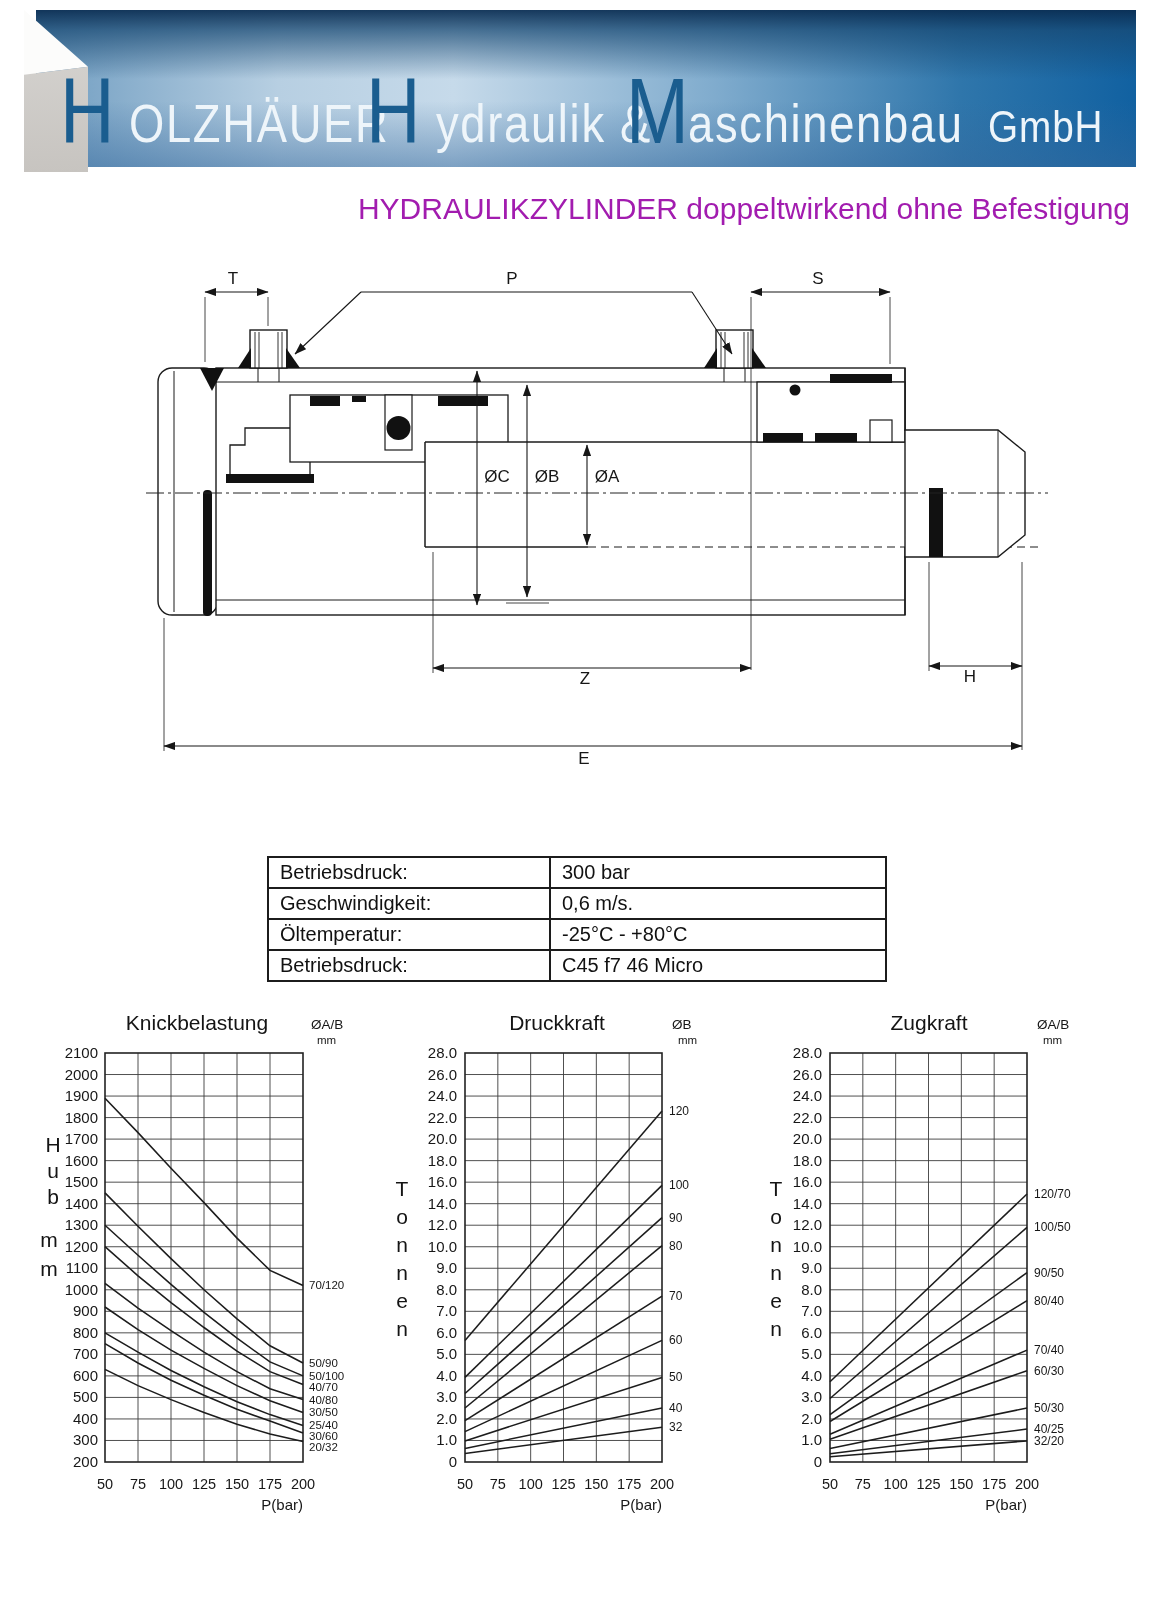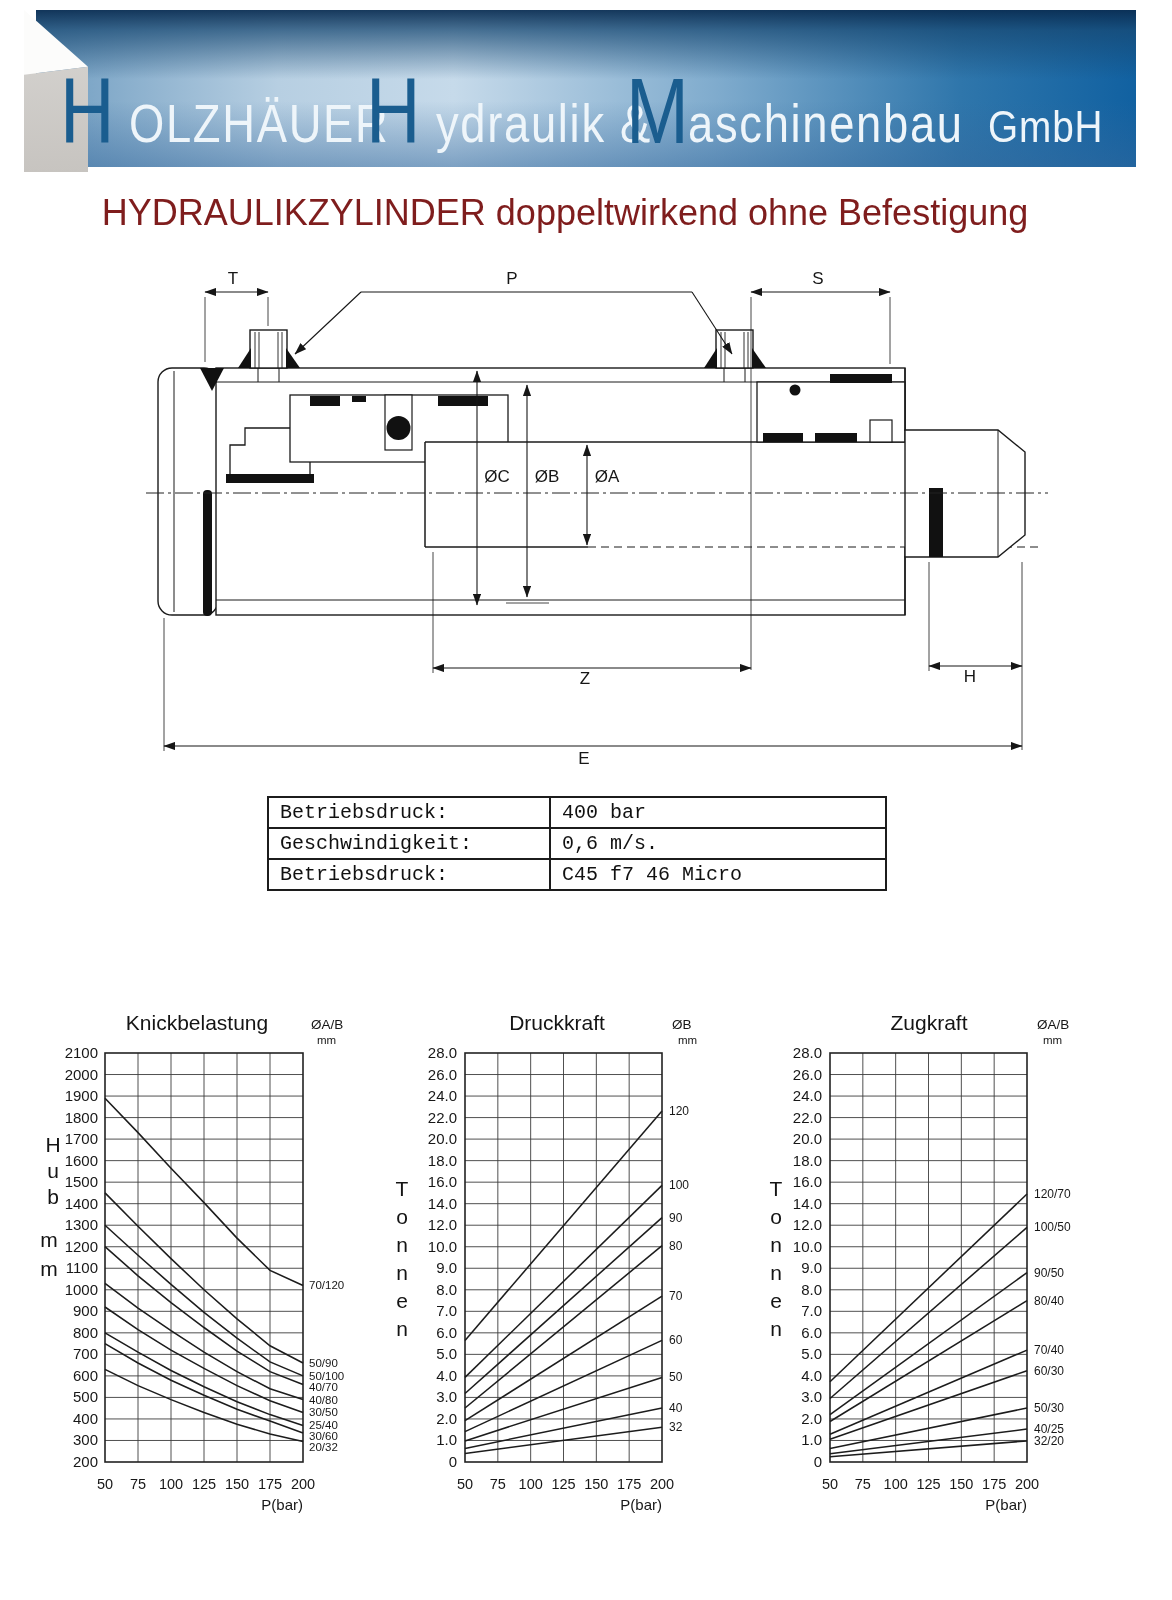--- a/index.html
+++ b/index.html
@@ -20,28 +20,28 @@
   #banner .gmbh{position:absolute;top:95px;font-size:44px;line-height:1;color:#eef5fa;
       letter-spacing:1px;transform:scaleX(0.88);transform-origin:left bottom;}
   #monument{position:absolute;left:-12px;top:0;width:64px;height:162px;}
   #monument .roof{position:absolute;left:0;top:0;width:100%;height:100%;background:#fcfcfb;
       clip-path:polygon(0 0, 100% 35%, 0 40%);}
   #monument .face{position:absolute;left:0;top:0;width:100%;height:100%;
       background:linear-gradient(#d8d6d3,#c7c4c0);
       clip-path:polygon(0 40%, 100% 35%, 100% 100%, 0 100%);}
 
   
-  #doc-title{position:absolute;left:0;top:192px;width:1130px;text-align:center;
-      font-size:36px;color:#7f1d1d;}
+  #doc-title{position:absolute;left:0;top:192px;width:1130px;text-align:right;
+      font-size:30px;color:#a21caf;}
 
   
   #drawing{position:absolute;left:0;top:250px;}
 
   
-  #spec-table{position:absolute;left:267px;top:796px;border-collapse:collapse;font-family:Liberation Mono, monospace;}
+  #spec-table{position:absolute;left:267px;top:856px;border-collapse:collapse;}
   #spec-table td{border:2px solid #1c1c1c;height:29px;padding:0 0 0 11px;
       font-size:20px;color:#111;white-space:nowrap;}
   #spec-table td.c1{width:269px;}
   #spec-table td.c2{width:323px;}
 
   
   #charts{position:absolute;left:0;top:1000px;}
   svg text{font-family:"Liberation Sans",sans-serif;}
 </style>
 </head>
@@ -180,25 +180,29 @@
       <text x="585" y="434">Z</text>
       <text x="970" y="432">H</text>
       <text x="584" y="514">E</text>
     </g>
   </svg>
 
   <table id="spec-table">
     <tbody>
         <tr>
           <td class="c1">Betriebsdruck:</td>
-          <td class="c2">400 bar</td>
+          <td class="c2">300 bar</td>
         </tr>
     <tr>
           <td class="c1">Geschwindigkeit:</td>
           <td class="c2">0,6 m/s.</td>
+        </tr>
+    <tr>
+          <td class="c1">Öltemperatur:</td>
+          <td class="c2">-25°C - +80°C</td>
         </tr>
     <tr>
           <td class="c1">Betriebsdruck:</td>
           <td class="c2">C45 f7 46 Micro</td>
         </tr>
   </tbody>
     </table>
 
   <svg id="charts" width="1172" height="560" viewBox="0 1000 1172 560">
       <g>

